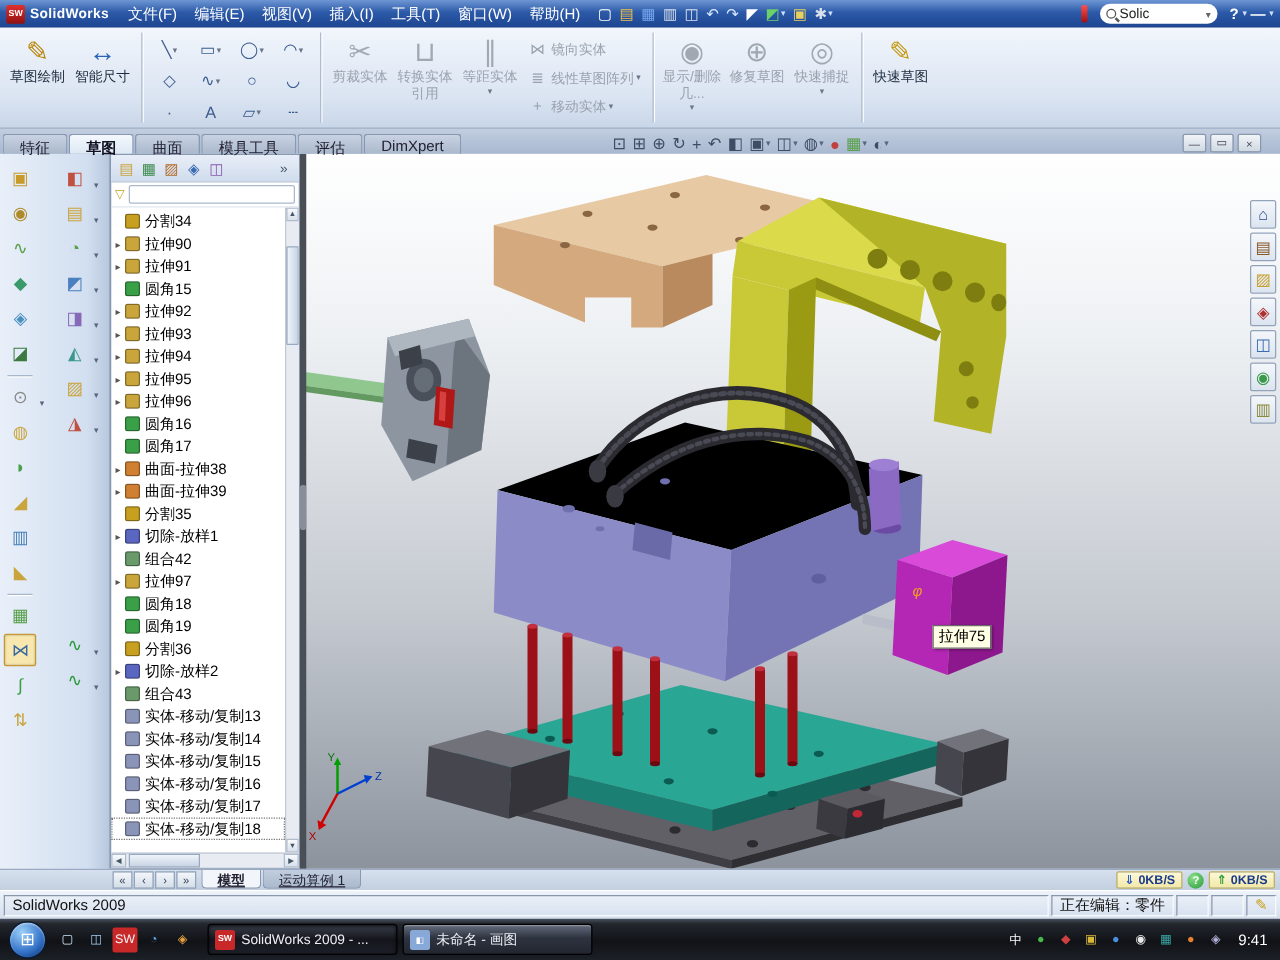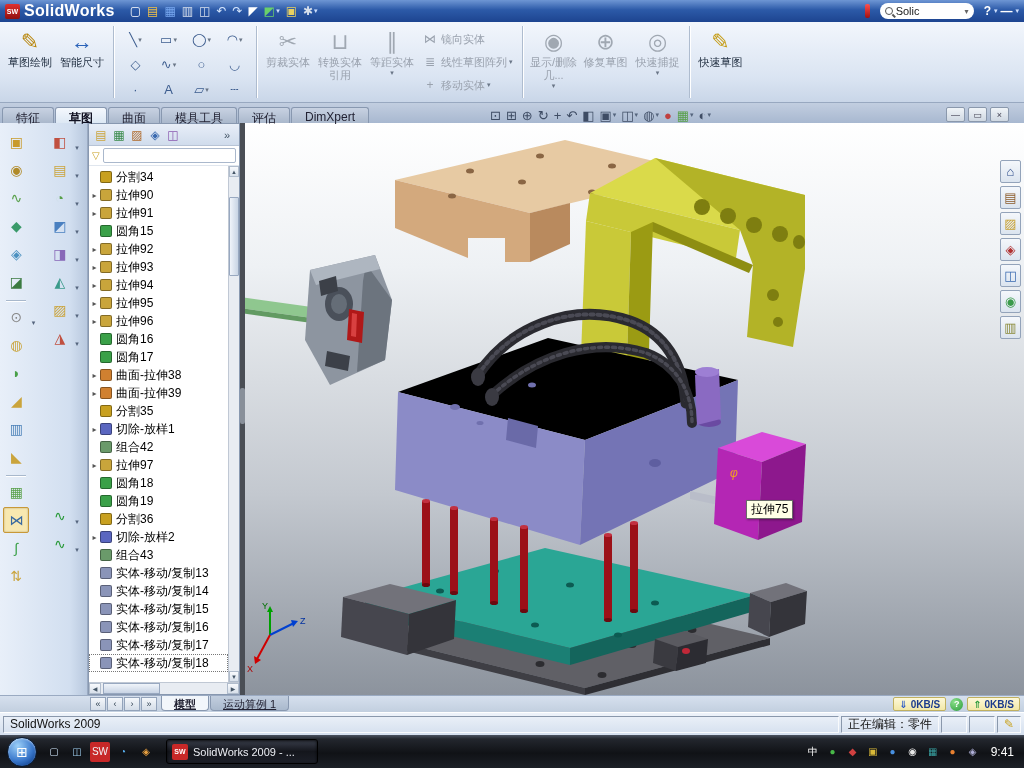--- a/index.html
+++ b/index.html
@@ -3,21 +3,21 @@
 <meta charset="utf-8">
 <style>
 *{box-sizing:border-box;margin:0;padding:0;}
 html,body{width:1024px;height:768px;overflow:hidden;}
 body{font-family:"Liberation Sans","DejaVu Sans",sans-serif;font-size:12px;background:#000;}
 #screen{position:relative;width:1024px;height:768px;background:#dce6f2;}
 
 
 #titlebar{position:absolute;left:0;top:0;width:1024px;height:22px;background:linear-gradient(#6e96d4,#2c5aa8 45%,#1d4490);display:flex;align-items:center;color:#fff;padding:0 5px;z-index:30;}
 .app-logo{width:15px;height:15px;background:linear-gradient(#e03030,#901010);color:#fff;font-size:7px;font-weight:bold;display:flex;align-items:center;justify-content:center;border-radius:2px;margin-right:4px;}
-.app-name{font-weight:bold;font-size:16px;margin-right:8px;letter-spacing:.3px;}
+.app-name{font-weight:bold;font-size:11px;margin-right:8px;letter-spacing:.3px;}
 #menubar{display:flex;height:100%;}
 .menu-item{padding:0 7px;display:flex;align-items:center;font-size:12px;cursor:default;}
 #tb-icons{display:flex;align-items:center;margin-left:4px;}
 .tb-ic{height:18px;padding:0 3px;display:flex;align-items:center;justify-content:center;font-size:12px;}
 .tb-ic .fly{font-size:7px;color:#cfe0ff;margin-left:1px;}
 .perf-bar{width:5px;height:14px;background:linear-gradient(#ff5050,#a01010);border-radius:2px;margin:0 10px 0 auto;}
 .searchbox{width:94px;height:16px;background:#fff;border-radius:8px;display:flex;align-items:center;padding:0 5px;color:#333;}
 .mag{width:8px;height:8px;border:1.5px solid #555;border-radius:50%;position:relative;margin-right:3px;flex:0 0 8px;}
 .mag::after{content:"";position:absolute;width:4px;height:1.5px;background:#555;transform:rotate(45deg);left:6px;top:7px;}
 .sval{flex:1;font-size:11px;color:#222;}
@@ -653,20 +653,29 @@
     </div>
   </div>
 
   <div id="splitter">
       <div class="handle"></div>
     </div>
 
   <div id="titlebar">
     <div class="app-logo">SW</div>
     <div class="app-name">SolidWorks</div>
+    <div id="menubar">
+        <div class="menu-item">文件(F)</div>
+        <div class="menu-item">编辑(E)</div>
+        <div class="menu-item">视图(V)</div>
+        <div class="menu-item">插入(I)</div>
+        <div class="menu-item">工具(T)</div>
+        <div class="menu-item">窗口(W)</div>
+        <div class="menu-item">帮助(H)</div>
+      </div>
     <div id="tb-icons">
         <div class="tb-ic">
           <span class="glyph" style="color: rgb(255, 255, 255);">▢</span>
         </div>
         <div class="tb-ic">
           <span class="glyph" style="color: rgb(240, 192, 72);">▤</span>
         </div>
         <div class="tb-ic">
           <span class="glyph" style="color: rgb(120, 168, 240);">▦</span>
         </div>
@@ -879,20 +888,24 @@
         </div>
         <div class="ql-ic">
           <span class="glyph" style="color: rgb(232, 160, 64);">◈</span>
         </div>
       </div>
     <div id="tasks">
         <div class="task active">
           <span class="task-ic" style="background: rgb(200, 40, 40);">SW</span>
           <span class="task-label">SolidWorks 2009 - ...</span>
         </div>
+        <div class="task">
+          <span class="task-ic" style="background: rgb(136, 168, 216);">◧</span>
+          <span class="task-label">未命名 - 画图</span>
+        </div>
       </div>
     <div id="tray">
       <div id="tray-icons" style="display:flex;gap:4px;">
           <div class="tray-ic">
             <span class="glyph" style="color: rgb(255, 255, 255);">中</span>
           </div>
           <div class="tray-ic">
             <span class="glyph" style="color: rgb(72, 184, 72);">●</span>
           </div>
           <div class="tray-ic">

